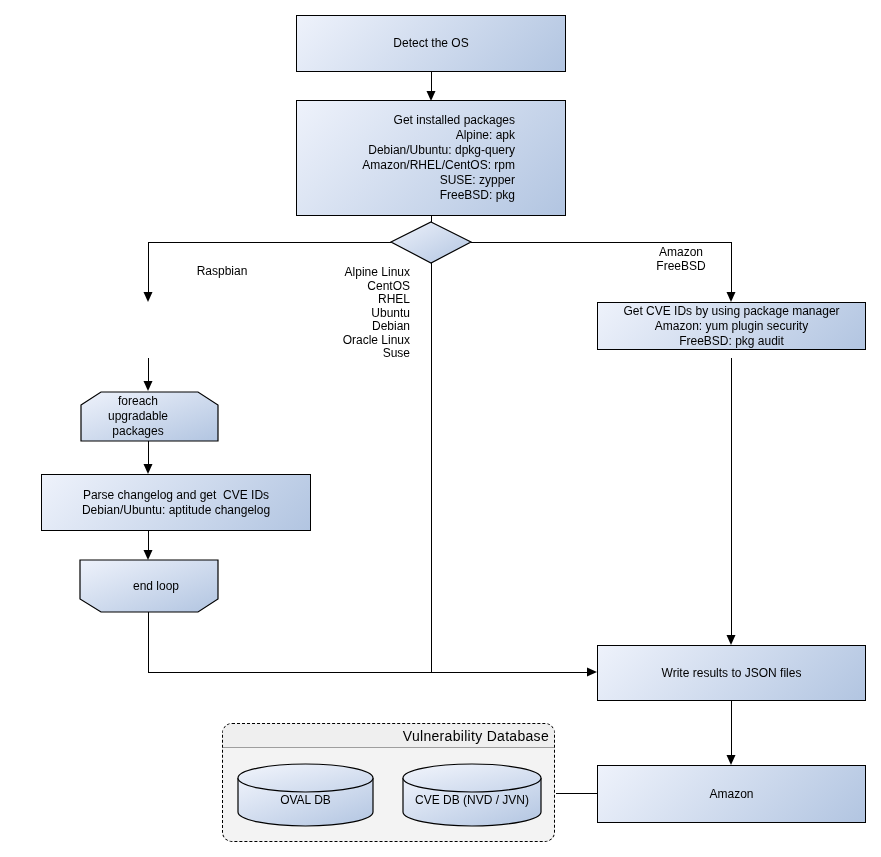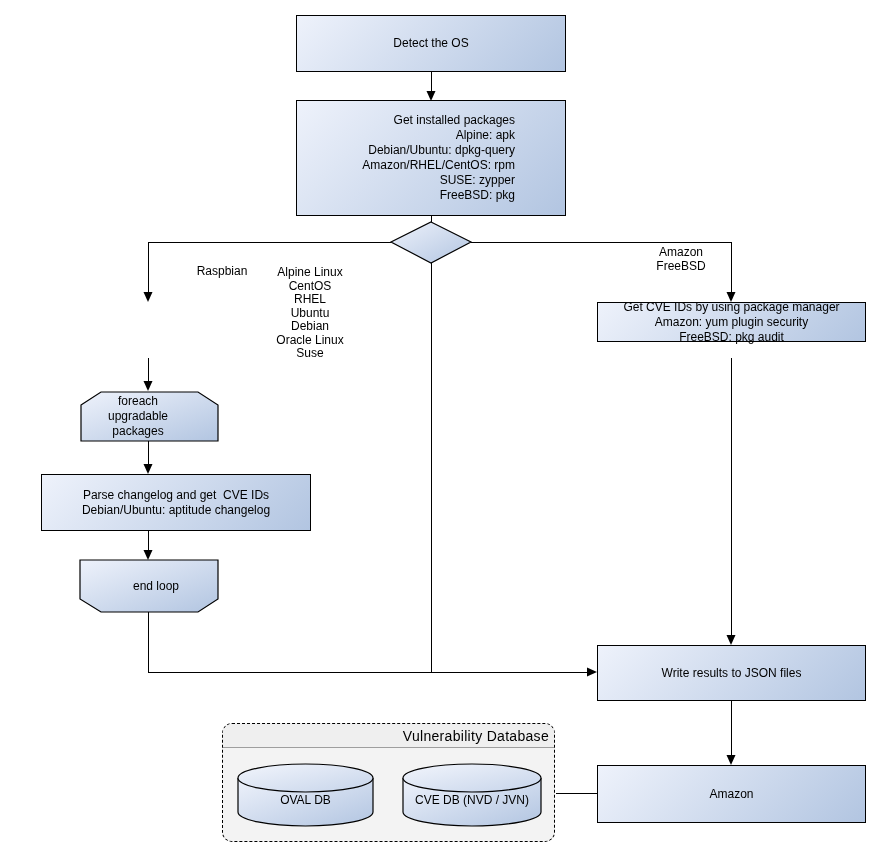--- a/index.html
+++ b/index.html
@@ -18,21 +18,21 @@
   .node.align-right { justify-content:flex-end; text-align:right; padding-right:50px; }
   .overlay {
     position:absolute; display:flex; align-items:center; justify-content:center;
     font-size:12px; line-height:15px; text-align:center; white-space:pre-wrap;
     background:transparent; pointer-events:none;
   }
   .edge-label {
     position:absolute; font-size:12px; line-height:14px; white-space:pre-wrap;
   }
   .edge-label.center { text-align:center; }
-  .edge-label.right  { text-align:center; line-height:13.5px; }
+  .edge-label.right  { text-align:right; line-height:13.5px; }
   .db-frame {
     position:absolute; left:222px; top:723px; width:333px; height:119px;
     box-sizing:border-box; border:1.5px dashed #000; border-radius:10px;
     background:#f3f3f3;
   }
   .db-header {
     box-sizing:border-box; height:24px; background:#efefef;
     border-bottom:1px solid #9e9e9e; border-radius:9px 9px 0 0;
     display:flex; align-items:center; justify-content:flex-end;
     padding:6px 5px; font-size:14px; letter-spacing:0.3px;
@@ -125,21 +125,21 @@
 SUSE: zypper
 FreeBSD: pkg</span>
   </div>
 
 
   <div class="node" style="left:14px; top:474px; width:270px; height:57px;margin-left:27px;">
     <span>Parse changelog and get  CVE IDs
 Debian/Ubuntu: aptitude changelog</span>
   </div>
 
-  <div class="node" style="left:597px; top:302px; width:269px; height:40px;">
+  <div class="node" style="left:597px; top:302px; width:269px; height:48px;">
     <span>Get CVE IDs by using package manager
 Amazon: yum plugin security
 FreeBSD: pkg audit</span>
   </div>
 
   <div class="node" style="left:597px; top:645px; width:269px; height:56px;">
     <span>Write results to JSON files</span>
   </div>
 
   <div class="node" style="left:597px; top:765px; width:269px; height:58px;">

